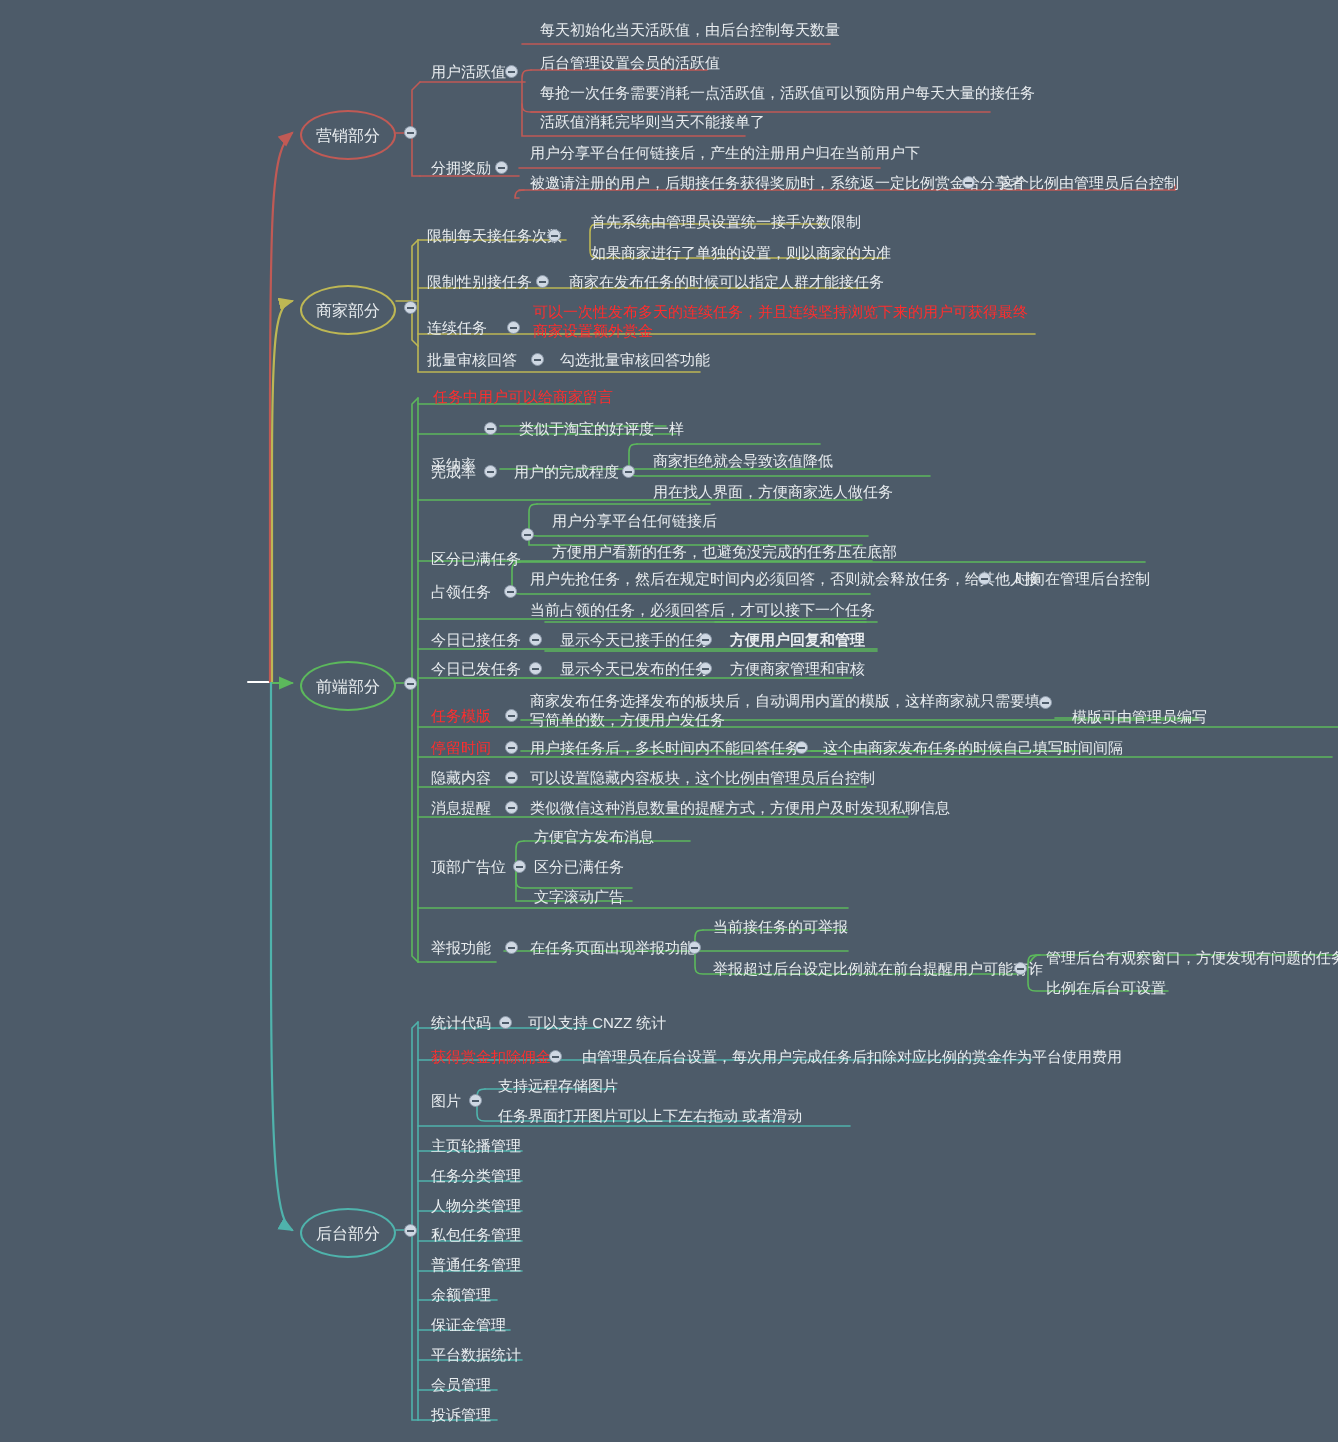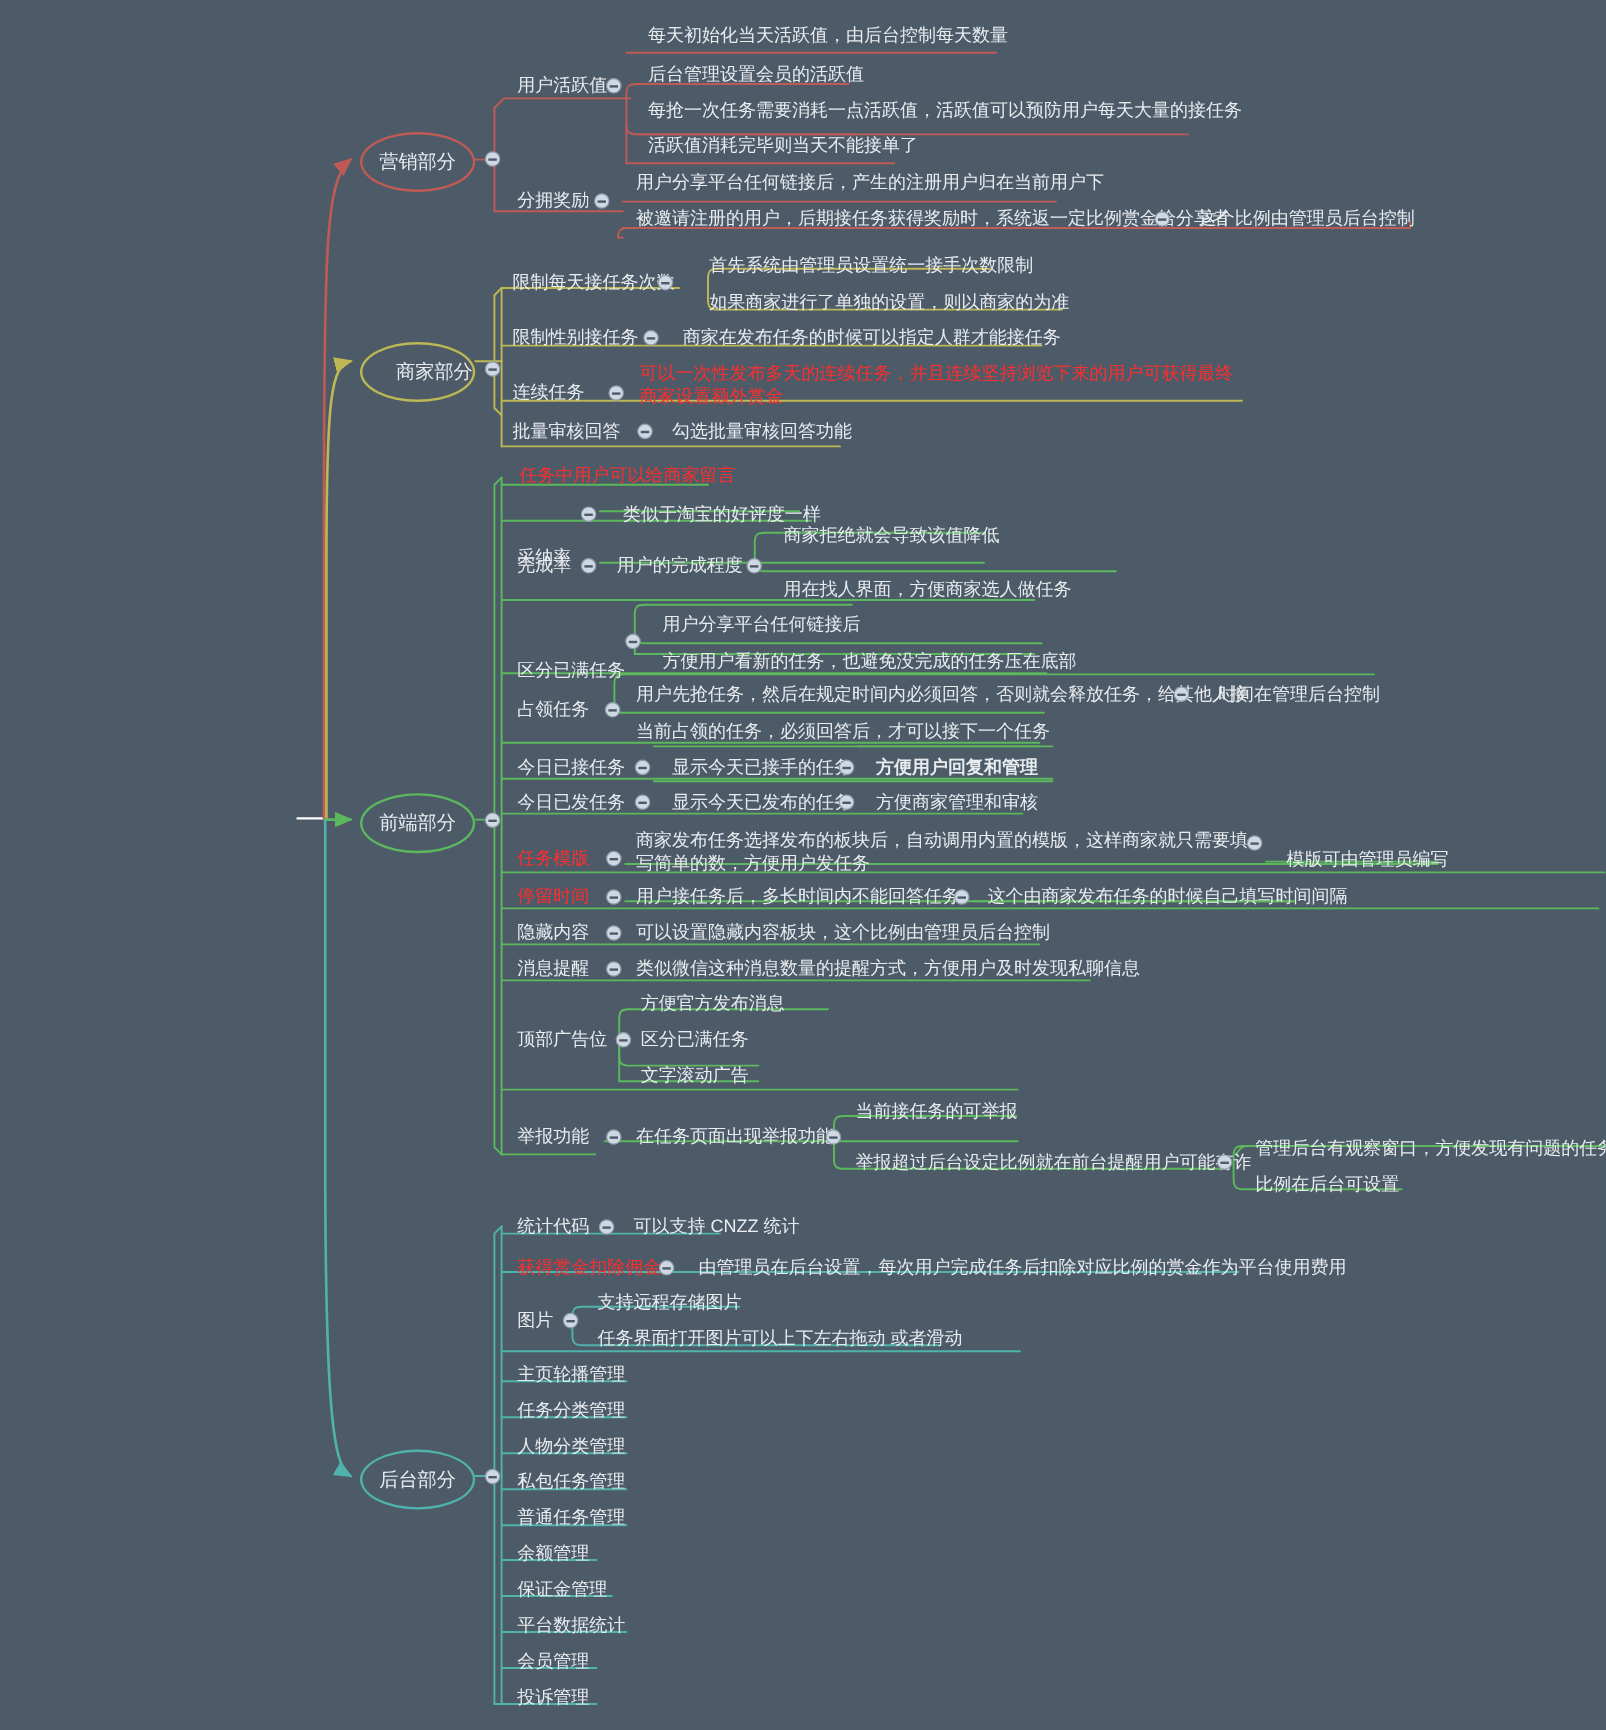--- a/index.html
+++ b/index.html
@@ -150,21 +150,21 @@
       <div class="node leaf" style="position: absolute; left: 537px; top: 19px;">每天初始化当天活跃值，由后台控制每天数量</div>
       <div class="node leaf" style="position: absolute; left: 537px; top: 52px;">后台管理设置会员的活跃值</div>
       <div class="node leaf" style="position: absolute; left: 537px; top: 82px;">每抢一次任务需要消耗一点活跃值，活跃值可以预防用户每天大量的接任务</div>
       <div class="node leaf" style="position: absolute; left: 537px; top: 111px;">活跃值消耗完毕则当天不能接单了</div>
       <div class="node leaf" style="position: absolute; left: 428px; top: 157px;">分拥奖励</div>
       <div class="toggle" style="position: absolute; left: 495px; top: 161px;"></div>
       <div class="node leaf" style="position: absolute; left: 527px; top: 142px;">用户分享平台任何链接后，产生的注册用户归在当前用户下</div>
       <div class="node leaf" style="position: absolute; left: 527px; top: 172px;">被邀请注册的用户，后期接任务获得奖励时，系统返一定比例赏金给分享者</div>
       <div class="toggle" style="position: absolute; left: 962px; top: 176px;"></div>
       <div class="node leaf" style="position: absolute; left: 996px; top: 172px;">这个比例由管理员后台控制</div>
-      <div class="node branch" style="position: absolute; left: 300px; top: 285px; border-color: rgb(189, 183, 84); width: 92px; height: 46px; justify-content: flex-end;">
+      <div class="node branch" style="position: absolute; left: 300px; top: 285px; border-color: rgb(189, 183, 84); width: 92px; height: 46px;">
         <span>商家部分</span>
       </div>
       <div class="toggle" style="position: absolute; left: 404px; top: 301px;"></div>
       <div class="node leaf" style="position: absolute; left: 424px; top: 225px;">限制每天接任务次数</div>
       <div class="toggle" style="position: absolute; left: 548px; top: 229px;"></div>
       <div class="node leaf" style="position: absolute; left: 588px; top: 211px;">首先系统由管理员设置统一接手次数限制</div>
       <div class="node leaf" style="position: absolute; left: 588px; top: 242px;">如果商家进行了单独的设置，则以商家的为准</div>
       <div class="node leaf" style="position: absolute; left: 424px; top: 271px;">限制性别接任务</div>
       <div class="toggle" style="position: absolute; left: 536px; top: 275px;"></div>
       <div class="node leaf" style="position: absolute; left: 566px; top: 271px;">商家在发布任务的时候可以指定人群才能接任务</div>
@@ -179,21 +179,21 @@
       </div>
       <div class="toggle" style="position: absolute; left: 404px; top: 677px;"></div>
       <div class="node leaf red" style="position: absolute; left: 430px; top: 386px;">任务中用户可以给商家留言</div>
       <div class="node leaf" style="position: absolute; left: 428px; top: 418px; margin-top: 36px;">采纳率</div>
       <div class="toggle" style="position: absolute; left: 484px; top: 422px;"></div>
       <div class="node leaf" style="position: absolute; left: 516px; top: 418px;">类似于淘宝的好评度一样</div>
       <div class="node leaf" style="position: absolute; left: 428px; top: 461px;">完成率</div>
       <div class="toggle" style="position: absolute; left: 484px; top: 465px;"></div>
       <div class="node leaf" style="position: absolute; left: 511px; top: 461px;">用户的完成程度</div>
       <div class="toggle" style="position: absolute; left: 622px; top: 465px;"></div>
-      <div class="node leaf" style="position: absolute; left: 650px; top: 436px;">商家拒绝就会导致该值降低</div>
+      <div class="node leaf" style="position: absolute; left: 650px; top: 450px;">商家拒绝就会导致该值降低</div>
       <div class="node leaf" style="position: absolute; left: 650px; top: 481px;">用在找人界面，方便商家选人做任务</div>
       <div class="node leaf" style="position: absolute; left: 428px; top: 524px; margin-top: 24px;">区分已满任务</div>
       <div class="toggle" style="position: absolute; left: 521px; top: 528px;"></div>
       <div class="node leaf" style="position: absolute; left: 549px; top: 510px;">用户分享平台任何链接后</div>
       <div class="node leaf" style="position: absolute; left: 549px; top: 541px;">方便用户看新的任务，也避免没完成的任务压在底部</div>
       <div class="node leaf" style="position: absolute; left: 428px; top: 581px;">占领任务</div>
       <div class="toggle" style="position: absolute; left: 504px; top: 585px;"></div>
       <div class="node leaf" style="position: absolute; left: 527px; top: 568px;">用户先抢任务，然后在规定时间内必须回答，否则就会释放任务，给其他人接</div>
       <div class="toggle" style="position: absolute; left: 978px; top: 572px;"></div>
       <div class="node leaf" style="position: absolute; left: 1012px; top: 568px;">时间在管理后台控制</div>

